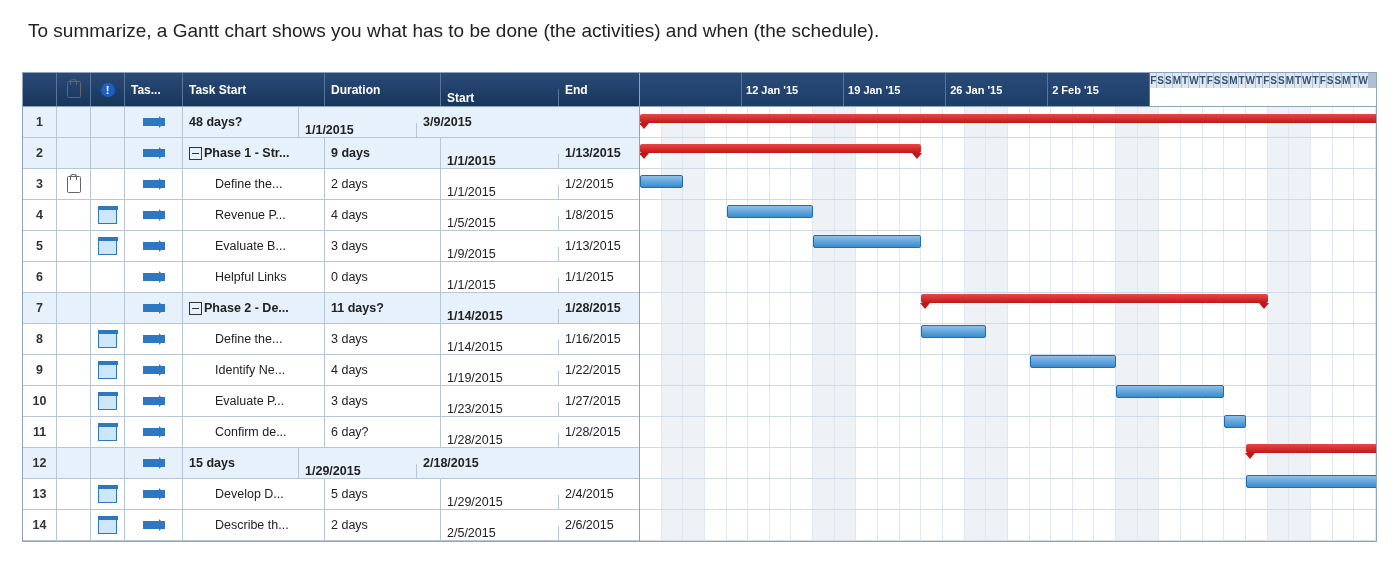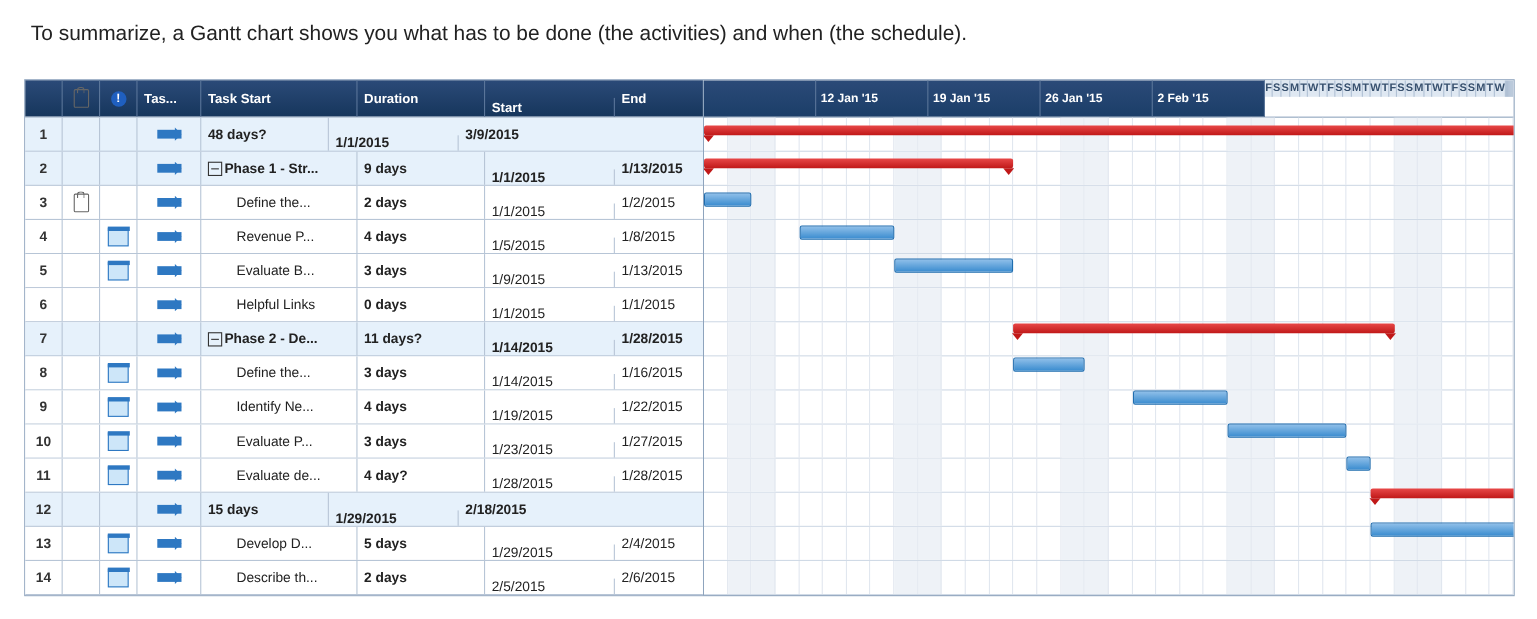--- a/index.html
+++ b/index.html
@@ -10,21 +10,21 @@
 
   
   .left{flex:0 0 616px;border-right:1px solid #8ea4bd;}
   .hdr{height:33px;background:linear-gradient(#2b4a78,#16365c);color:#fff;display:flex;border-bottom:1px solid #8ea4bd;}
   .hdr .cell{border-right:1px solid #5a7599;display:flex;align-items:center;padding:0 6px;font-size:12px;font-weight:700;box-sizing:border-box;}
   .c-num{flex:0 0 34px;}
   .c-clip{flex:0 0 34px;justify-content:center;}
   .c-bang{flex:0 0 34px;justify-content:center;}
   .c-tas{flex:0 0 58px;}
   .c-name{flex:0 0 142px;}
-  .c-dur{flex:0 0 116px;font-weight:bold;}
+  .c-dur{flex:0 0 116px;}
   .c-start{flex:0 0 118px;margin-top:16px;}
   .c-end{flex:1;min-width:0;}
   .hdr .c-end{border-right:none;}
 
   .row{display:flex;height:30px;border-bottom:1px solid #b7c5d6;background:#fff;}
   .row.summary{background:#e6f1fb;}
   .row .cell{border-right:1px solid #b7c5d6;display:flex;align-items:center;padding:0 6px;font-size:12.5px;box-sizing:border-box;overflow:hidden;white-space:nowrap;text-overflow:ellipsis;}
   .row .c-end{border-right:none;}
   .row .c-num{justify-content:center;font-weight:700;color:#333;}
   .row.summary .c-name,.row.summary .c-dur,.row.summary .c-start,.row.summary .c-end{font-weight:700;}
@@ -244,23 +244,23 @@
           <div class="row indent2">
             <div class="cell c-num">11</div>
             <div class="cell c-clip"></div>
             <div class="cell c-bang">
               <span class="ico-cal"></span>
             </div>
             <div class="cell c-tas">
               <span class="ico-arrow"></span>
             </div>
             <div class="cell c-name">
-              <span class="name-txt"> Evaluate de...</span>
-            </div>
-            <div class="cell c-dur">4 day?</div>
+              <span class="name-txt"> Confirm de...</span>
+            </div>
+            <div class="cell c-dur">6 day?</div>
             <div class="cell c-start">1/28/2015</div>
             <div class="cell c-end">1/28/2015</div>
           </div>
           <div class="row indent1 summary">
             <div class="cell c-num">12</div>
             <div class="cell c-clip"></div>
             <div class="cell c-bang"></div>
             <div class="cell c-tas">
               <span class="ico-arrow"></span>
             </div>

